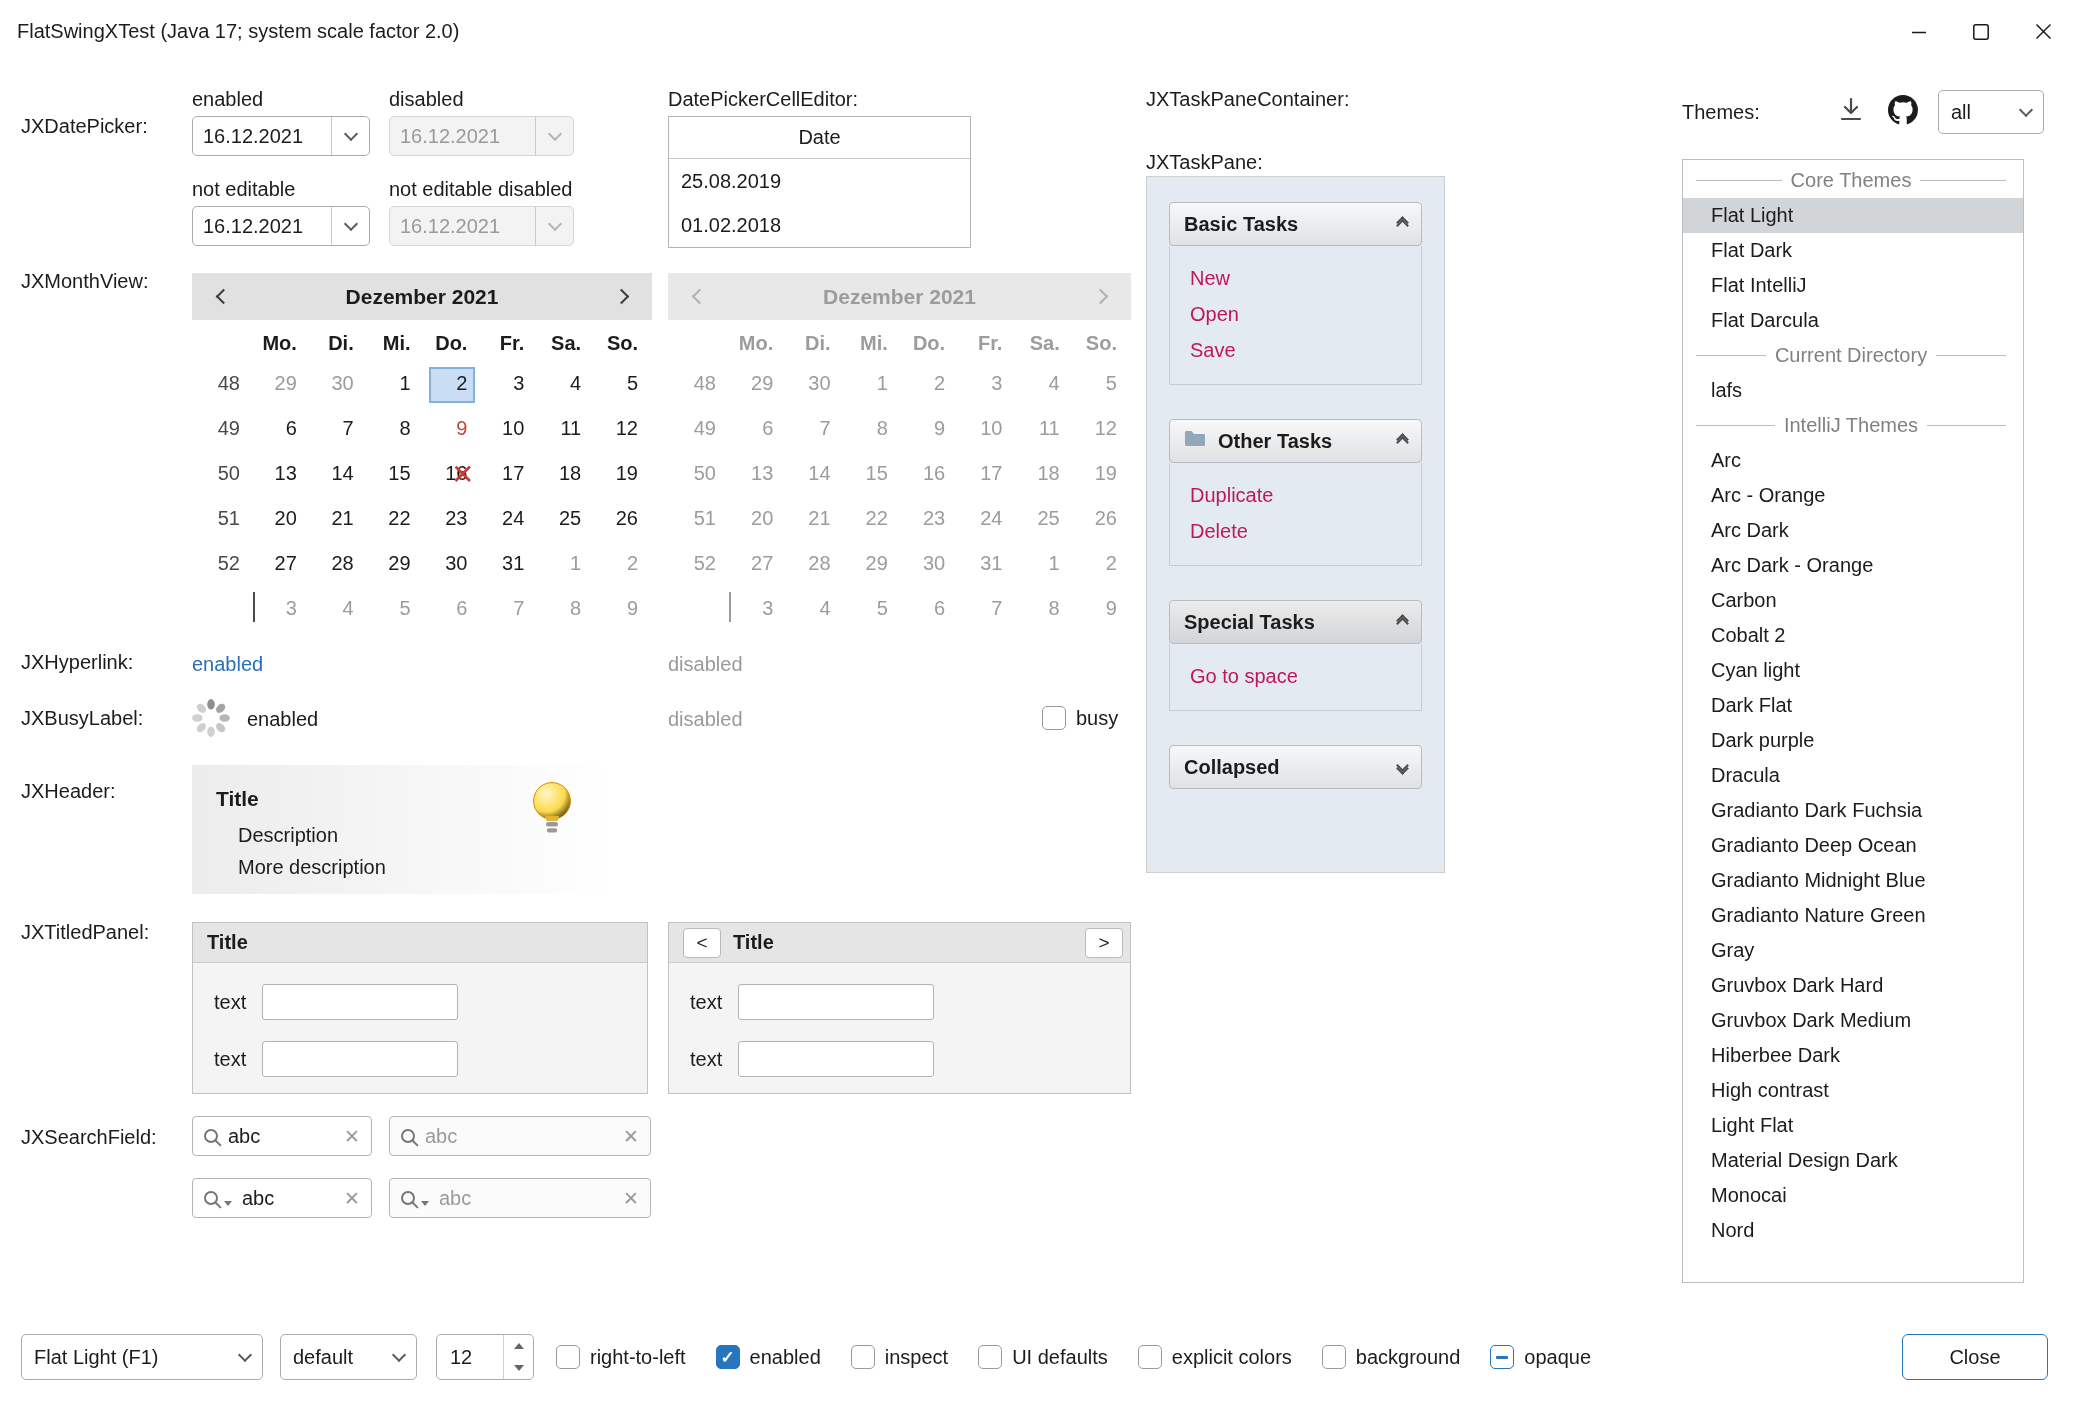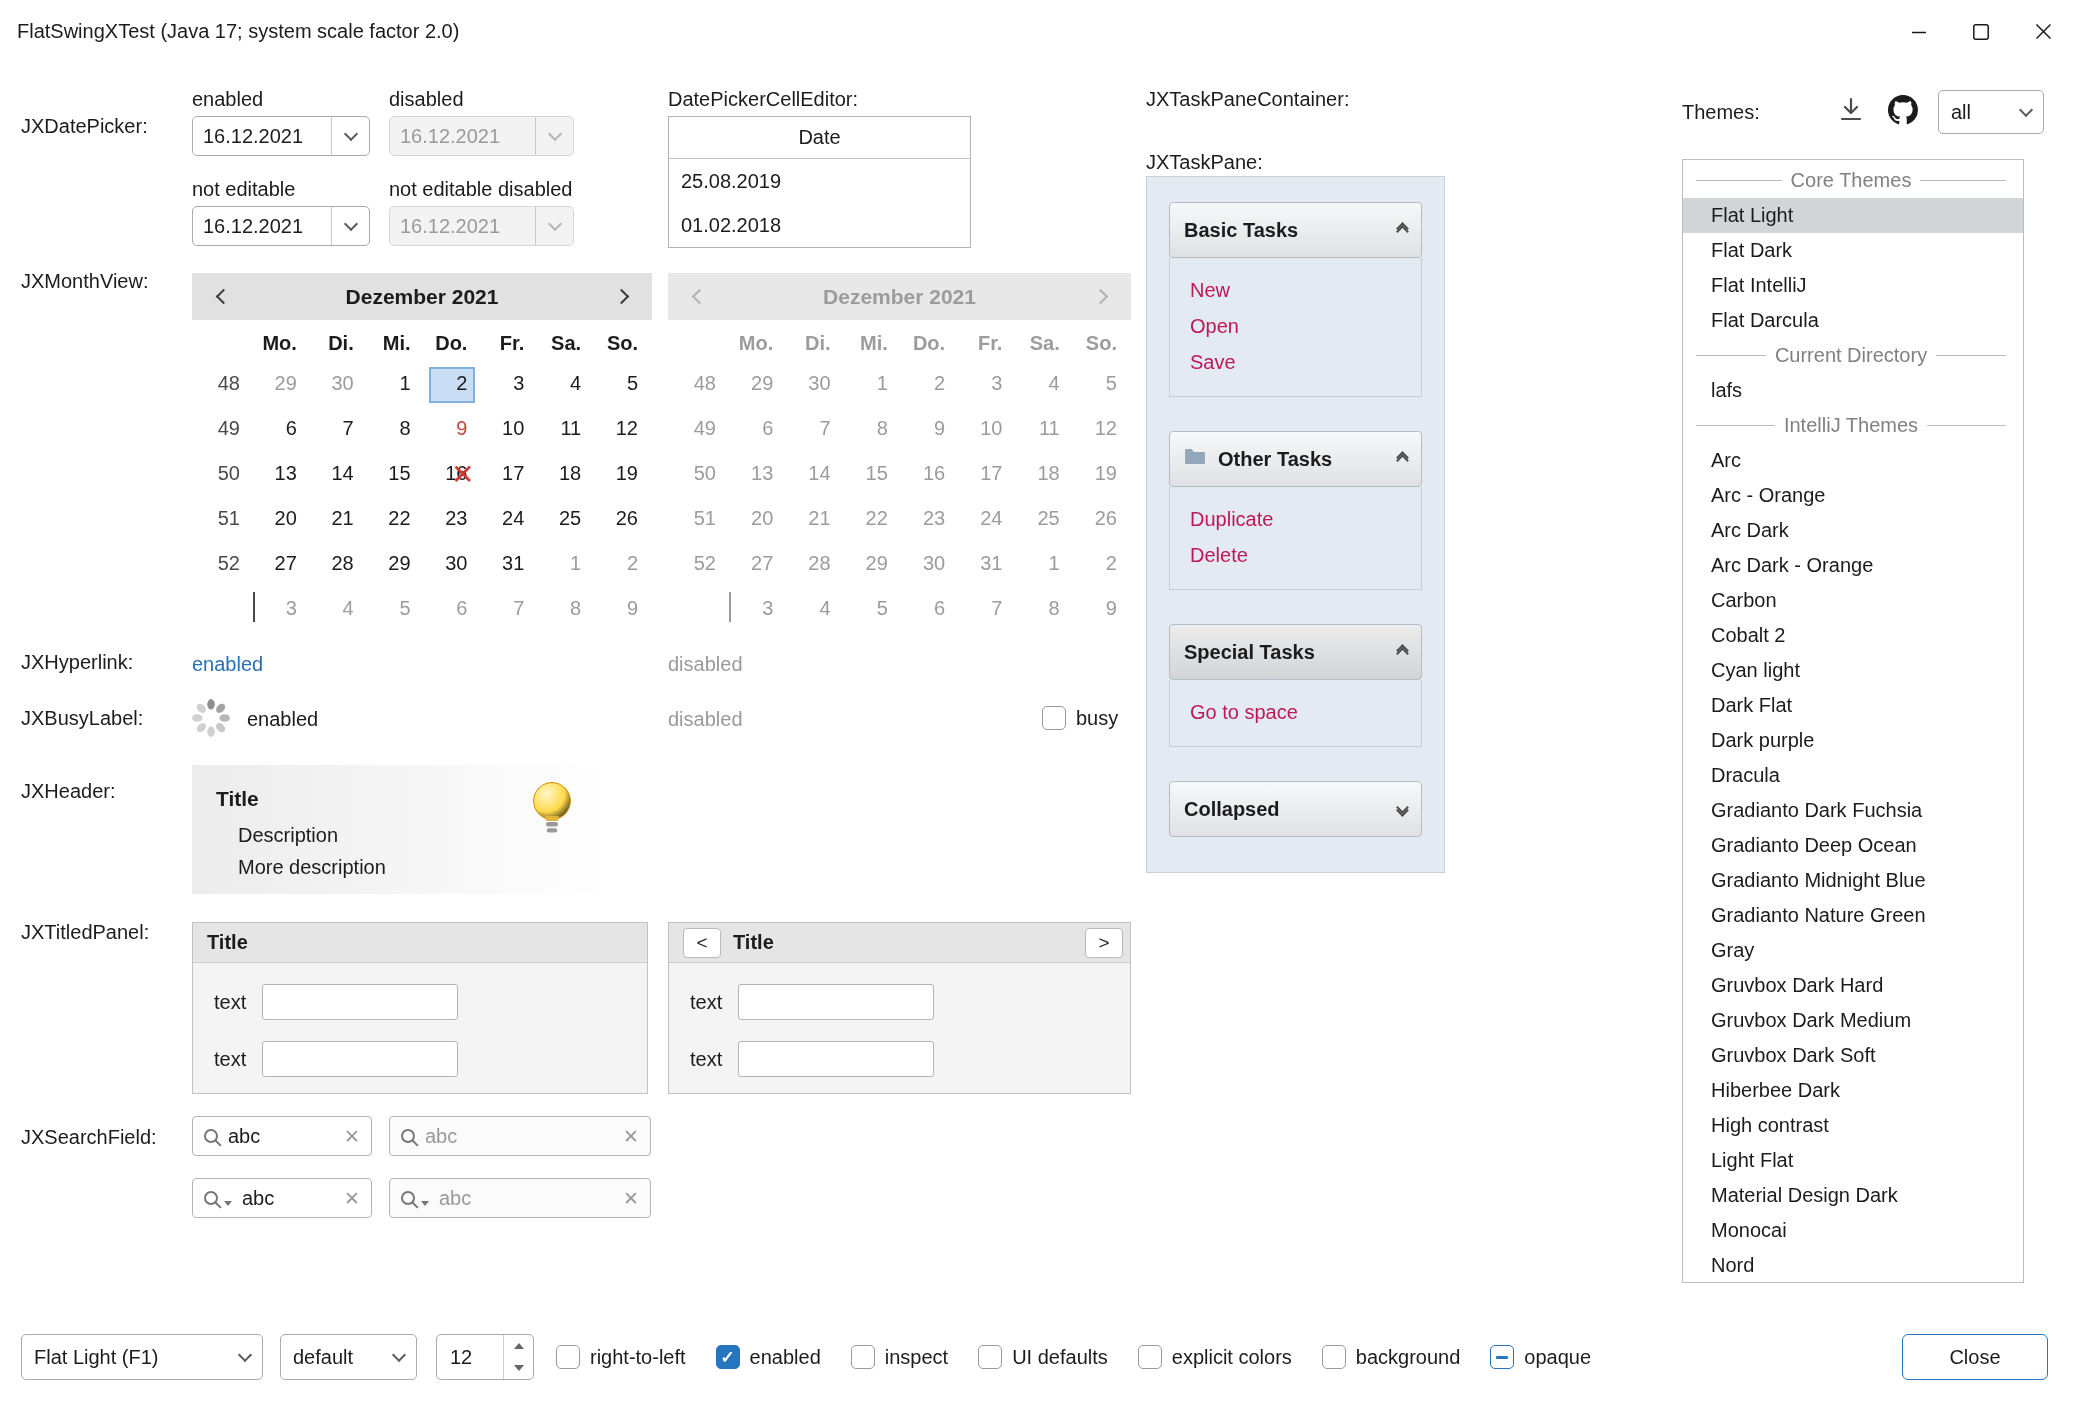--- a/index.html
+++ b/index.html
@@ -99,21 +99,21 @@
   .mag::after{content:"";position:absolute;width:8px;height:2.2px;background:#767676;transform:rotate(45deg);
               right:-6px;bottom:-3px}
   .tri-dn{width:0;height:0;border-left:4.5px solid transparent;border-right:4.5px solid transparent;
           border-top:5.5px solid #767676;margin-left:-4px;margin-top:10px;flex:none}
   .clear-x{color:#9a9a9a;font-size:19px;flex:none}
 
   
   #taskpane-container{position:absolute;left:1146px;top:176px;width:299px;height:697px;background:#e4eaf1;
                       border:1px solid #cfcfcf;padding:25px 22px}
   .taskpane{margin-bottom:34px}
-  .tp-title{height:56px;border:1px solid #b5bcc3;border-radius:4px;background:linear-gradient(#f7f8f9,#dfe1e4);
+  .tp-title{height:44px;border:1px solid #b5bcc3;border-radius:4px;background:linear-gradient(#f7f8f9,#dfe1e4);
             display:flex;align-items:center;font-weight:700;padding:0 14px;gap:12px}
   .tp-title.special{background:linear-gradient(#ececec,#d2d4d7)}
   .dchev{margin-left:auto;display:flex;flex-direction:column;align-items:center}
   .cvu-s{width:9px;height:9px;border-top:2.2px solid #4a4a4a;border-left:2.2px solid #4a4a4a;transform:rotate(45deg)}
   .cvu-s+.cvu-s{margin-top:-6px}
   .cvd-s{width:9px;height:9px;border-bottom:2.2px solid #4a4a4a;border-right:2.2px solid #4a4a4a;transform:rotate(45deg)}
   .cvd-s+.cvd-s{margin-top:-6px}
   .tp-content{border:1px solid #c6ccd4;border-top:none;padding:14px 10px 16px 20px;display:flex;flex-direction:column}
   .tp-link{color:#be185d;line-height:36px}
 
@@ -555,21 +555,20 @@
       <div class="theme-row">Dark Flat</div>
       <div class="theme-row">Dark purple</div>
       <div class="theme-row">Dracula</div>
       <div class="theme-row">Gradianto Dark Fuchsia</div>
       <div class="theme-row">Gradianto Deep Ocean</div>
       <div class="theme-row">Gradianto Midnight Blue</div>
       <div class="theme-row">Gradianto Nature Green</div>
       <div class="theme-row">Gray</div>
       <div class="theme-row">Gruvbox Dark Hard</div>
       <div class="theme-row">Gruvbox Dark Medium</div>
-      <div class="theme-row">Gruvbox Dark Soft</div>
       <div class="theme-row">Hiberbee Dark</div>
       <div class="theme-row">High contrast</div>
       <div class="theme-row">Light Flat</div>
       <div class="theme-row">Material Design Dark</div>
       <div class="theme-row">Monocai</div>
       <div class="theme-row">Nord</div>
     </div>
 
   <div class="combo" style="left:21px;top:1334px;width:242px;height:46px">
     <span class="val">Flat Light (F1)</span>

